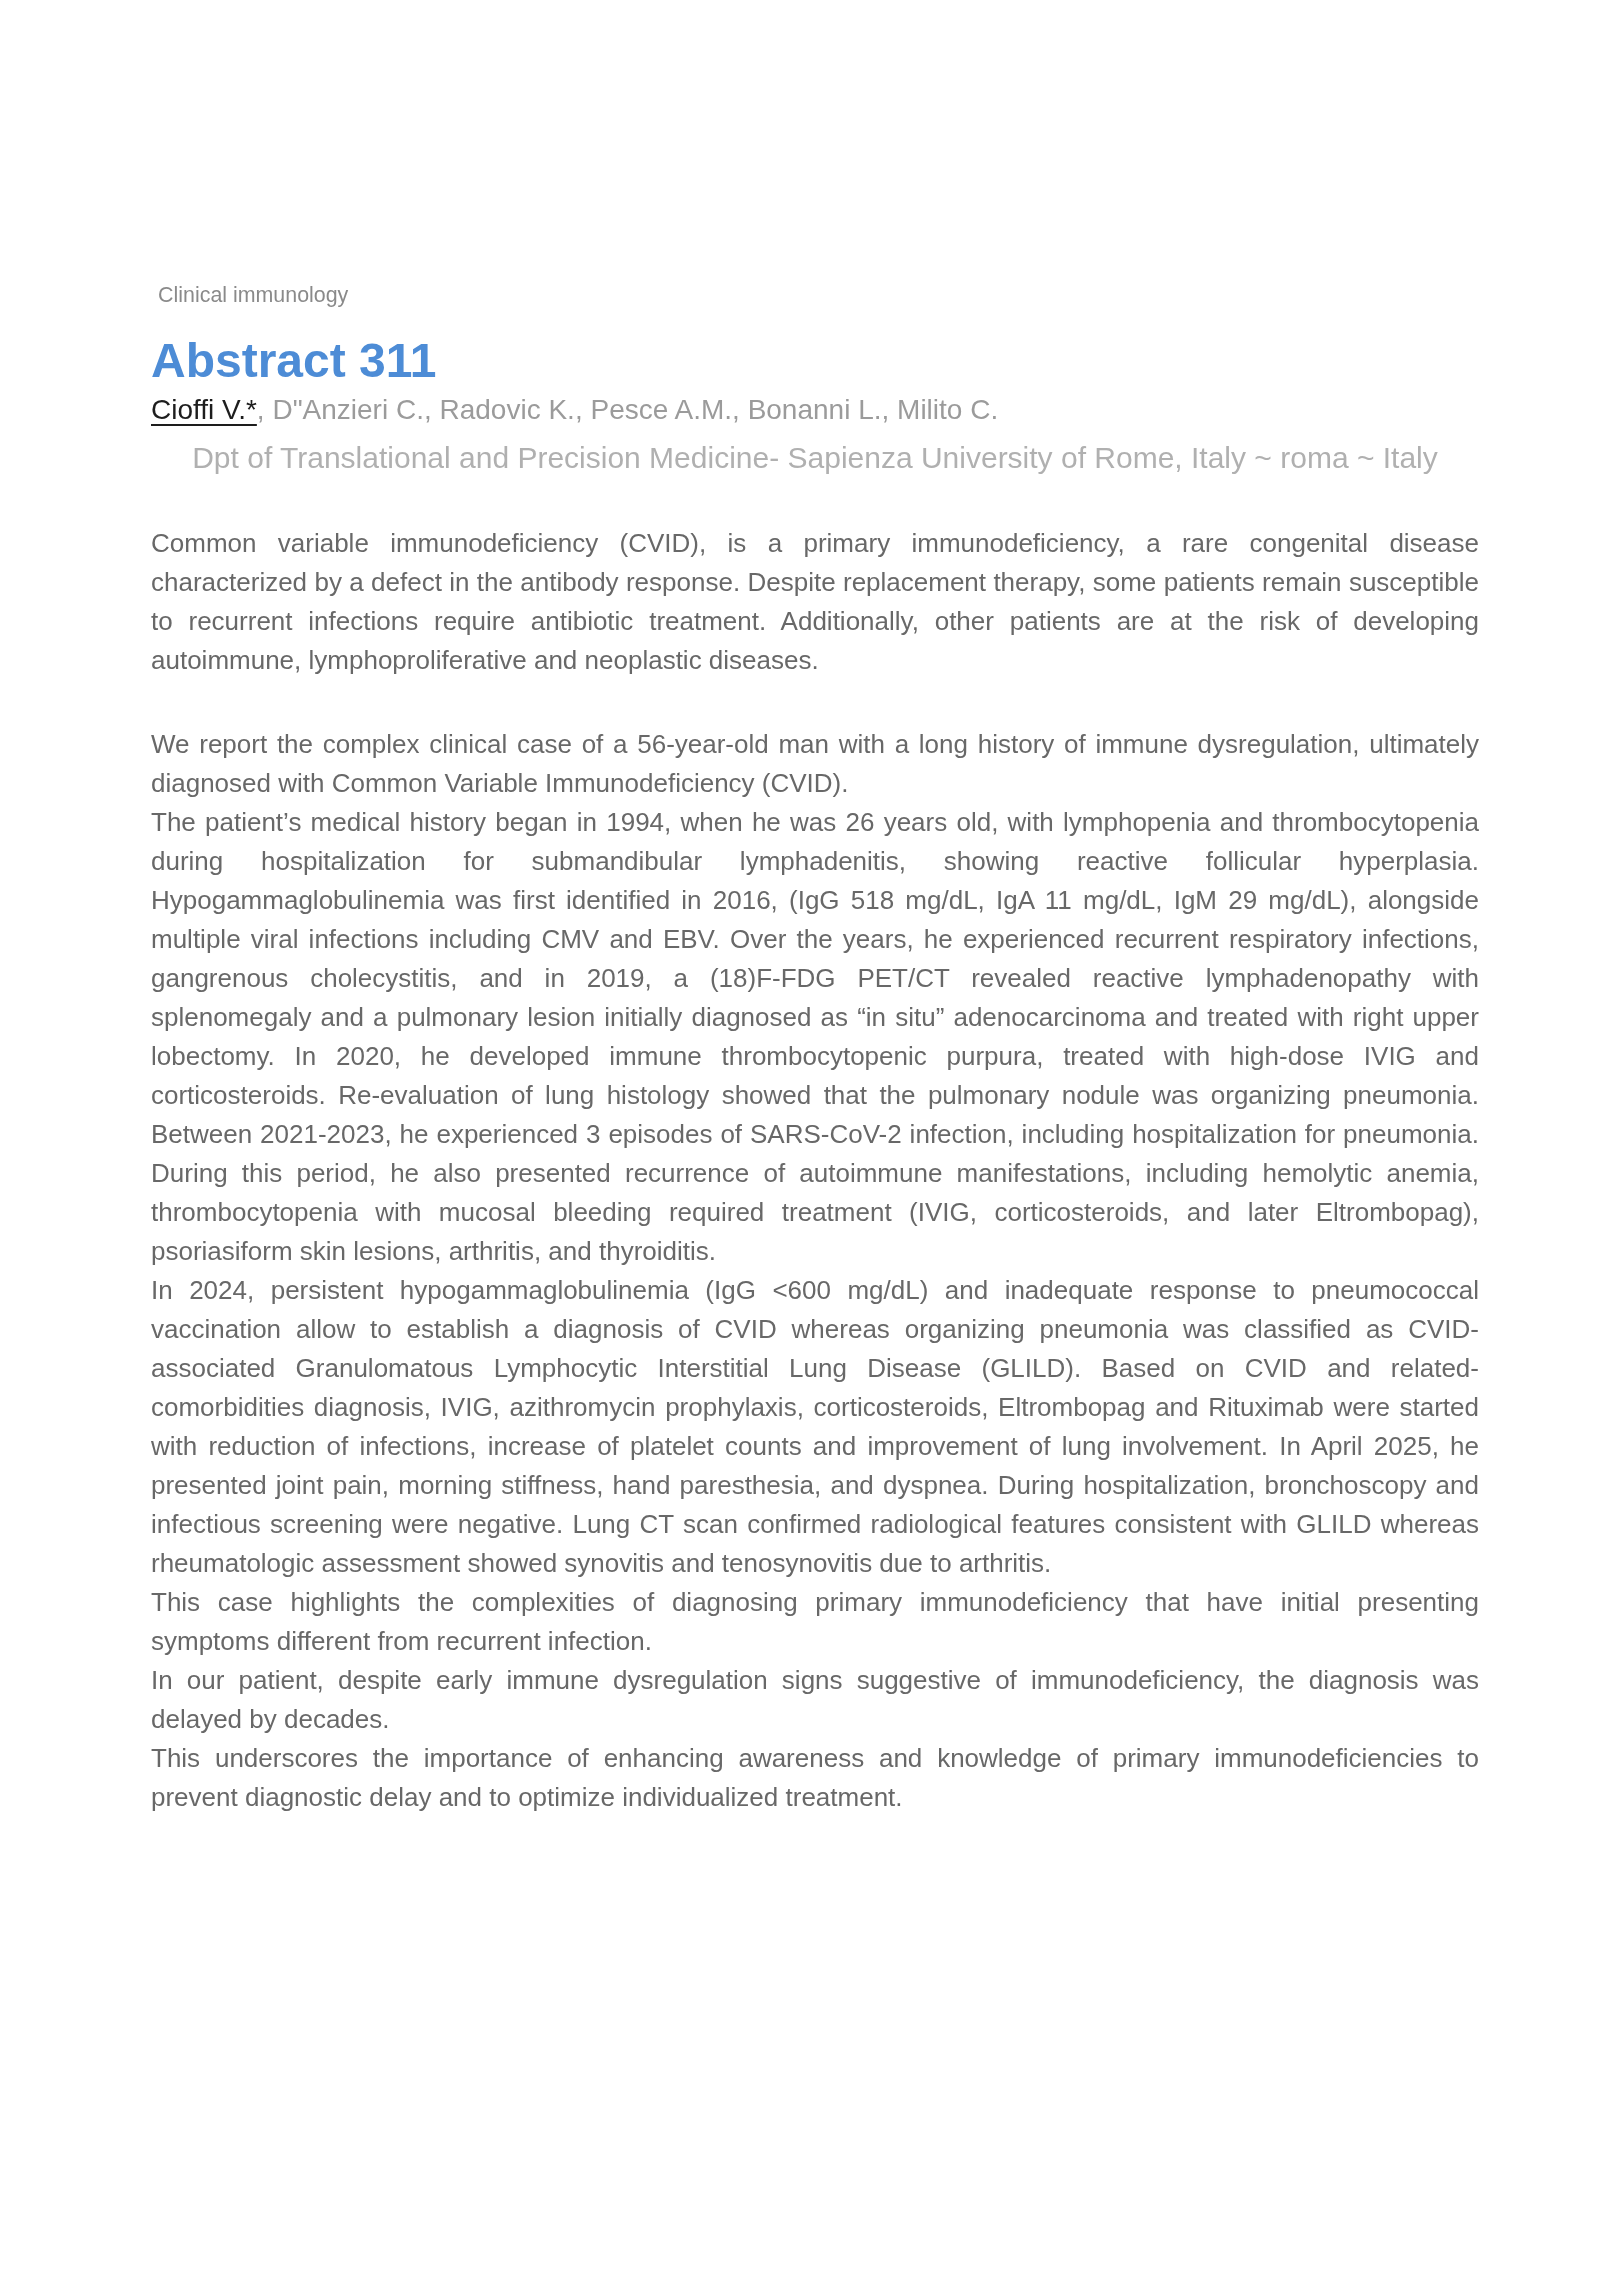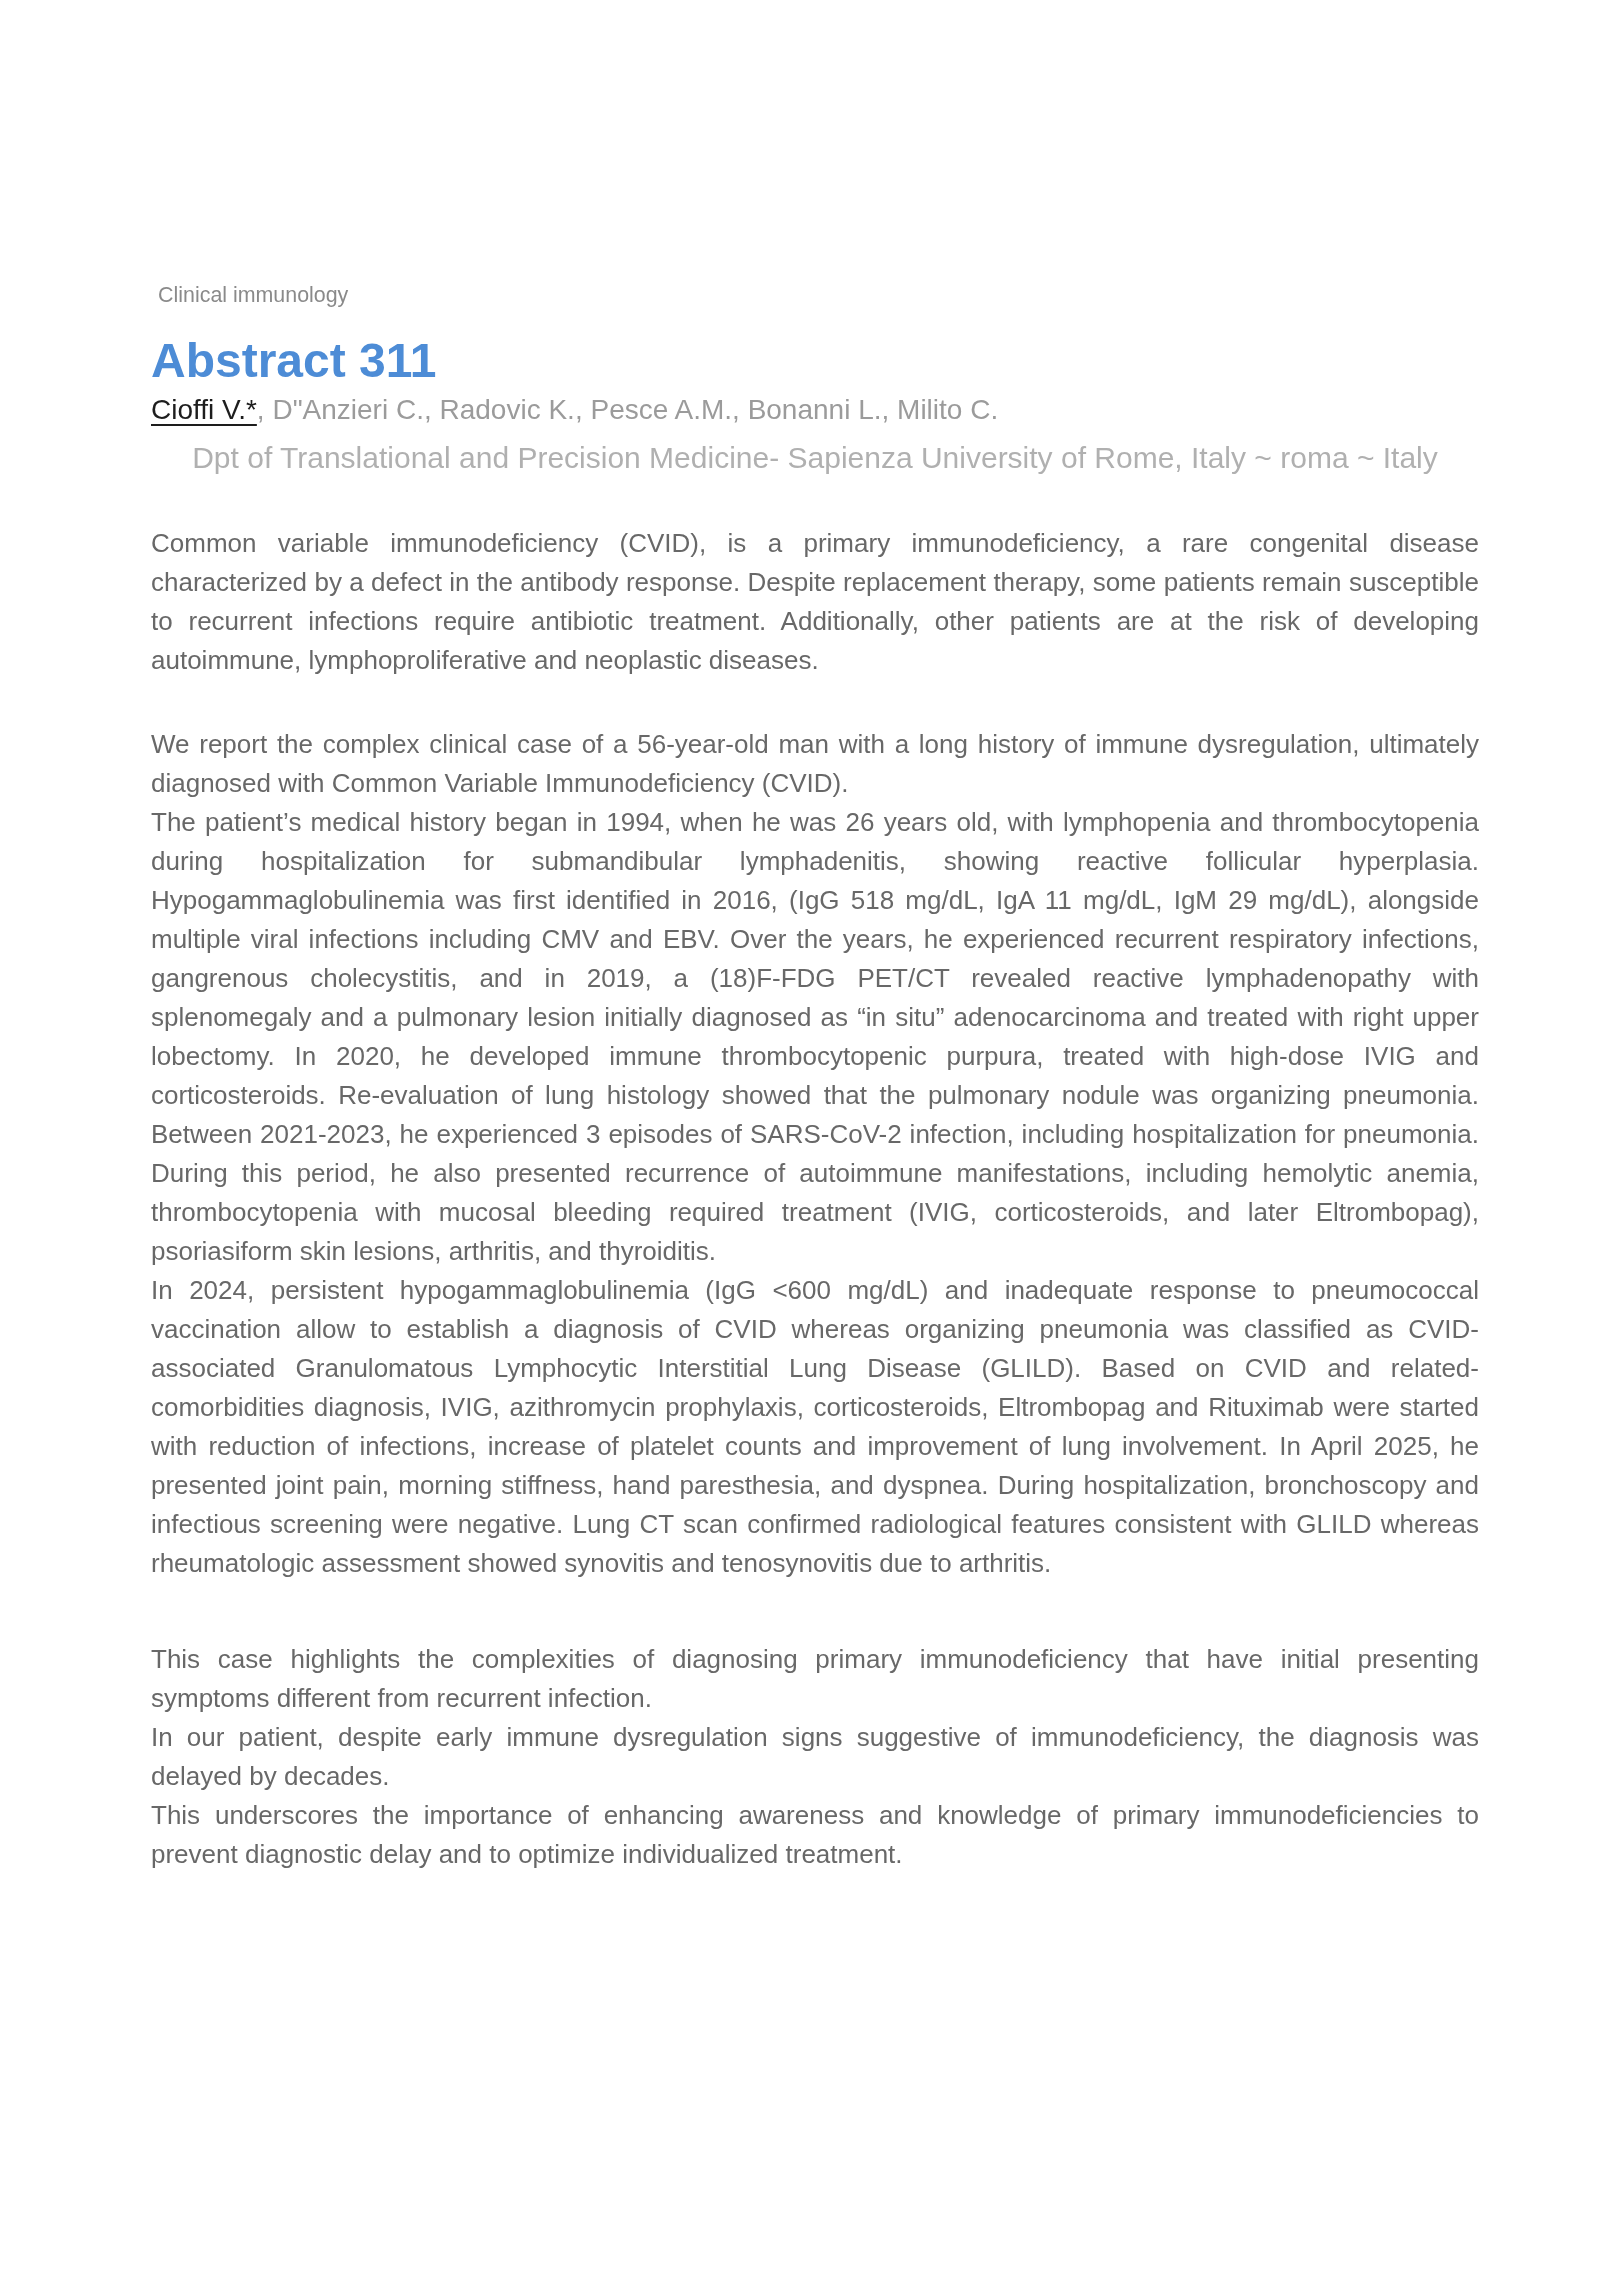--- a/index.html
+++ b/index.html
@@ -67,21 +67,21 @@
     line-height: 39px;
     color: var(--body-gray, #686868);
     text-align: justify;
   }
   .body-block p {
     margin: 0;
     padding: 0;
   }
   .block1 { margin-top: 49px; }
   .block2 { margin-top: 45px; }
-  .block3 { margin-top: 57px; }
+  .block3 { }
 </style>
 </head>
 <body>
 
 <div class="page">
   <div class="content">
 
     <div class="kicker">Clinical immunology</div>
 
     <h1 class="abstract-heading">Abstract 311</h1>

